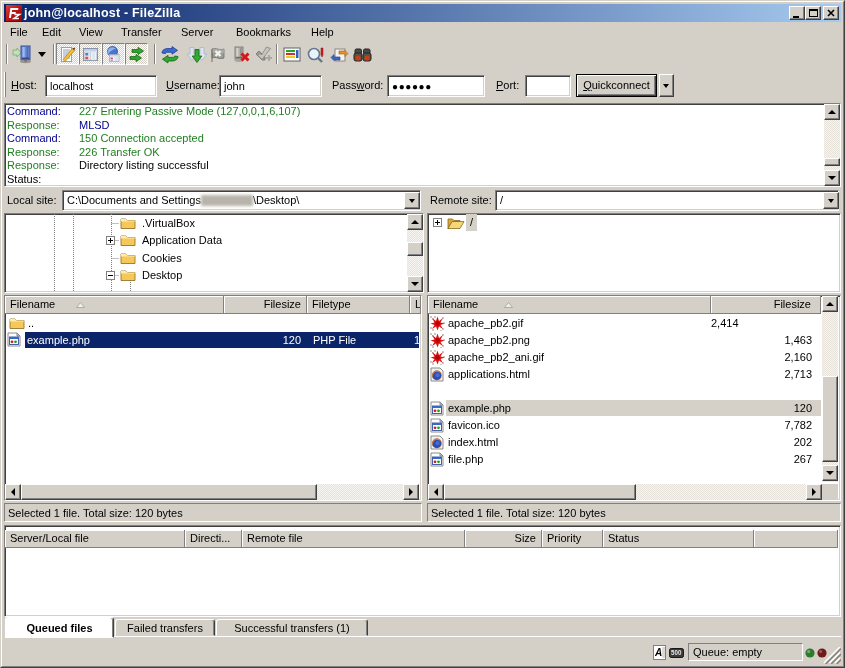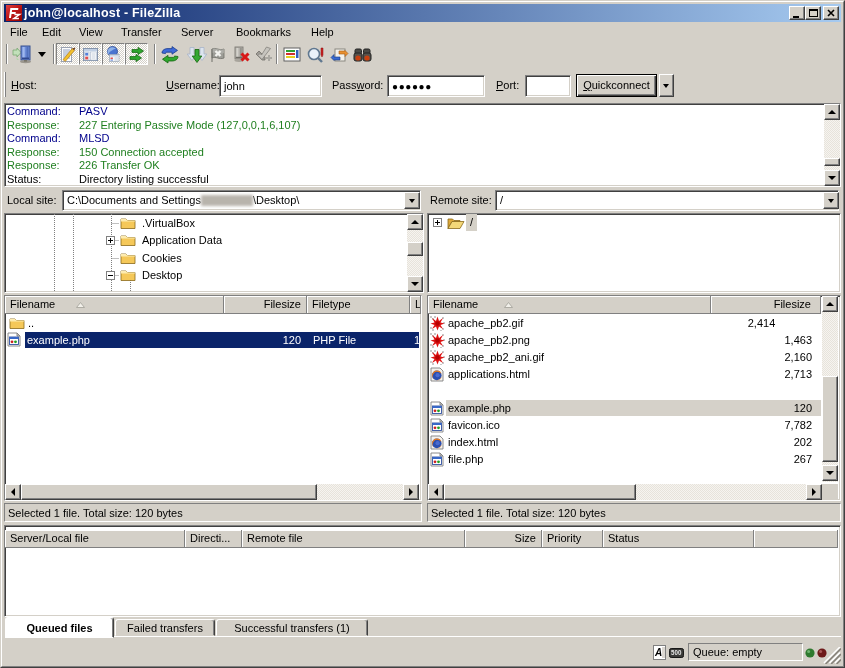--- a/index.html
+++ b/index.html
@@ -231,20 +231,21 @@
     <rect x="2" y="7" width="8" height="8" rx="2" fill="#55524C" stroke="#222"></rect>
     <rect x="11" y="7" width="8" height="8" rx="2" fill="#55524C" stroke="#222"></rect>
     <circle cx="6" cy="12" r="2.6" fill="#C84010"></circle>
     <circle cx="15" cy="12" r="2.6" fill="#C84010"></circle>
   </svg>
 </div>
 
 <div class="abs" id="qc" style="left:4px;top:68px;width:837px;height:33px;">
   <div class="abs" style="left:0px;top:4px;width:2px;height:25px;border-left:1px solid #fff;border-right:1px solid #808080;"></div>
   <span class="abs" style="left:7px;top:11px;"><u>H</u>ost:</span>
+  <div class="sunken white abs" style="left:41px;top:7px;width:112px;height:22px;padding:4px 4px;">localhost</div>
   <span class="abs" style="left:162px;top:11px;"><u>U</u>sername:</span>
   <div class="sunken white abs" style="left:215px;top:7px;width:103px;height:22px;padding:4px 4px;">john</div>
   <span class="abs" style="left:328px;top:11px;">Pass<u>w</u>ord:</span>
   <div class="sunken white abs" style="left:383px;top:7px;width:98px;height:22px;padding:5px 4px;font-size:10px;line-height:11px;letter-spacing:0.6px;">●●●●●●</div>
   <span class="abs" style="left:492px;top:11px;"><u>P</u>ort:</span>
   <div class="sunken white abs" style="left:521px;top:7px;width:46px;height:22px;"></div>
   <div class="abs" style="left:572px;top:6px;width:81px;height:23px;background:#D4D0C8;border:1px solid #000;box-shadow: inset 1px 1px 0 #fff, inset -1px -1px 0 #404040, inset -2px -2px 0 #808080;text-align:center;line-height:21px;"><u>Q</u>uickconnect</div>
   <div class="raised abs" style="left:655px;top:6px;width:15px;height:23px;background:#D4D0C8;">
       <div class="abs" style="left:3px;top:9px;width:0;height:0;border:3px solid transparent;border-top:4px solid #000;"></div>
     </div>
@@ -253,21 +254,20 @@
 <div class="sunken abs white" id="log" style="left:4px;top:103px;width:837px;height:84px;">
   <div class="abs" style="left:2px;top:1px;line-height:13.6px;">
     <div><span style="color:#00008B;">Command:</span></div>
     <div><span style="color:#1F7F1F;">Response:</span></div>
     <div><span style="color:#00008B;">Command:</span></div>
     <div><span style="color:#1F7F1F;">Response:</span></div>
     <div><span style="color:#1F7F1F;">Response:</span></div>
     <div><span style="color:#000;">Status:</span></div>
   </div>
   <div class="abs" style="left:74px;top:1px;line-height:13.6px;">
-    <div style="color:#00008B;">PASV</div>
     <div style="color:#1F7F1F;">227 Entering Passive Mode (127,0,0,1,6,107)</div>
     <div style="color:#00008B;">MLSD</div>
     <div style="color:#1F7F1F;">150 Connection accepted</div>
     <div style="color:#1F7F1F;">226 Transfer OK</div>
     <div style="color:#000;">Directory listing successful</div>
   </div>
   <div class="abs sb-track" style="right:0;top:0;width:16px;height:80px;"></div>
   <div class="sb-btn" style="right:0;top:0;width:16px;height:16px;">
       <div style="width:0;height:0;border:4px solid transparent;border-bottom:4px solid #000;margin-bottom:4px;"></div>
     </div>
@@ -398,21 +398,21 @@
     <div class="hdr" style="left:0;width:283px;">Filename<svg class="abs" style="left:76px;top:6px;" width="9" height="6">
           <path d="M4.5 0.5 L8.5 5.5 L0.5 5.5 Z" fill="#F2F0EA" stroke="#A8A69E" stroke-width="0.9"></path>
         </svg></div>
     <div class="hdr" style="left:283px;width:110px;text-align:right;padding-right:9px;">Filesize</div>
   </div>
   <div class="row" style="top:19px;">
       <svg class="abs" style="left:2px;top:1px;" width="15" height="15">
         <use href="#apacheico"></use>
       </svg>
       <span class="abs" style="left:20px;">apache_pb2.gif</span>
-      <span class="abs" style="left:283px;width:101px;text-align:center;">2,414</span>
+      <span class="abs" style="left:283px;width:101px;text-align:left;">2,414</span>
     </div>
   <div class="row" style="top:36px;">
       <svg class="abs" style="left:2px;top:1px;" width="15" height="15">
         <use href="#apacheico"></use>
       </svg>
       <span class="abs" style="left:20px;">apache_pb2.png</span>
       <span class="abs" style="left:283px;width:101px;text-align:right;">1,463</span>
     </div>
   <div class="row" style="top:53px;">
       <svg class="abs" style="left:2px;top:1px;" width="15" height="15">

